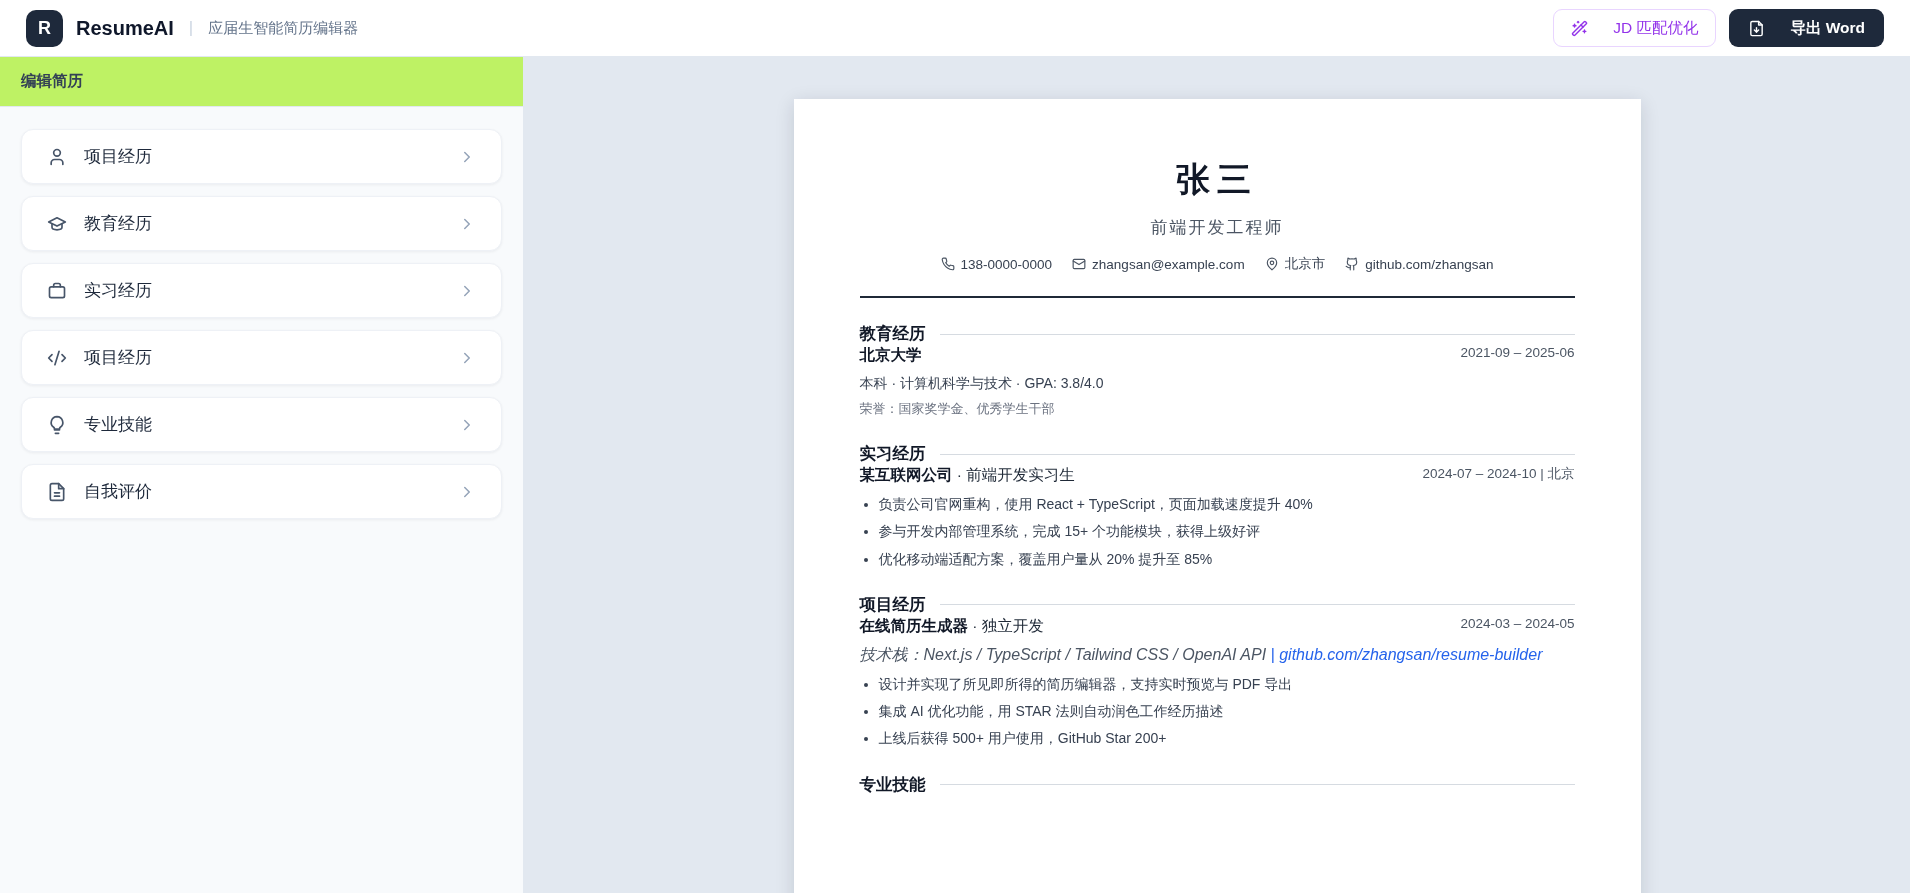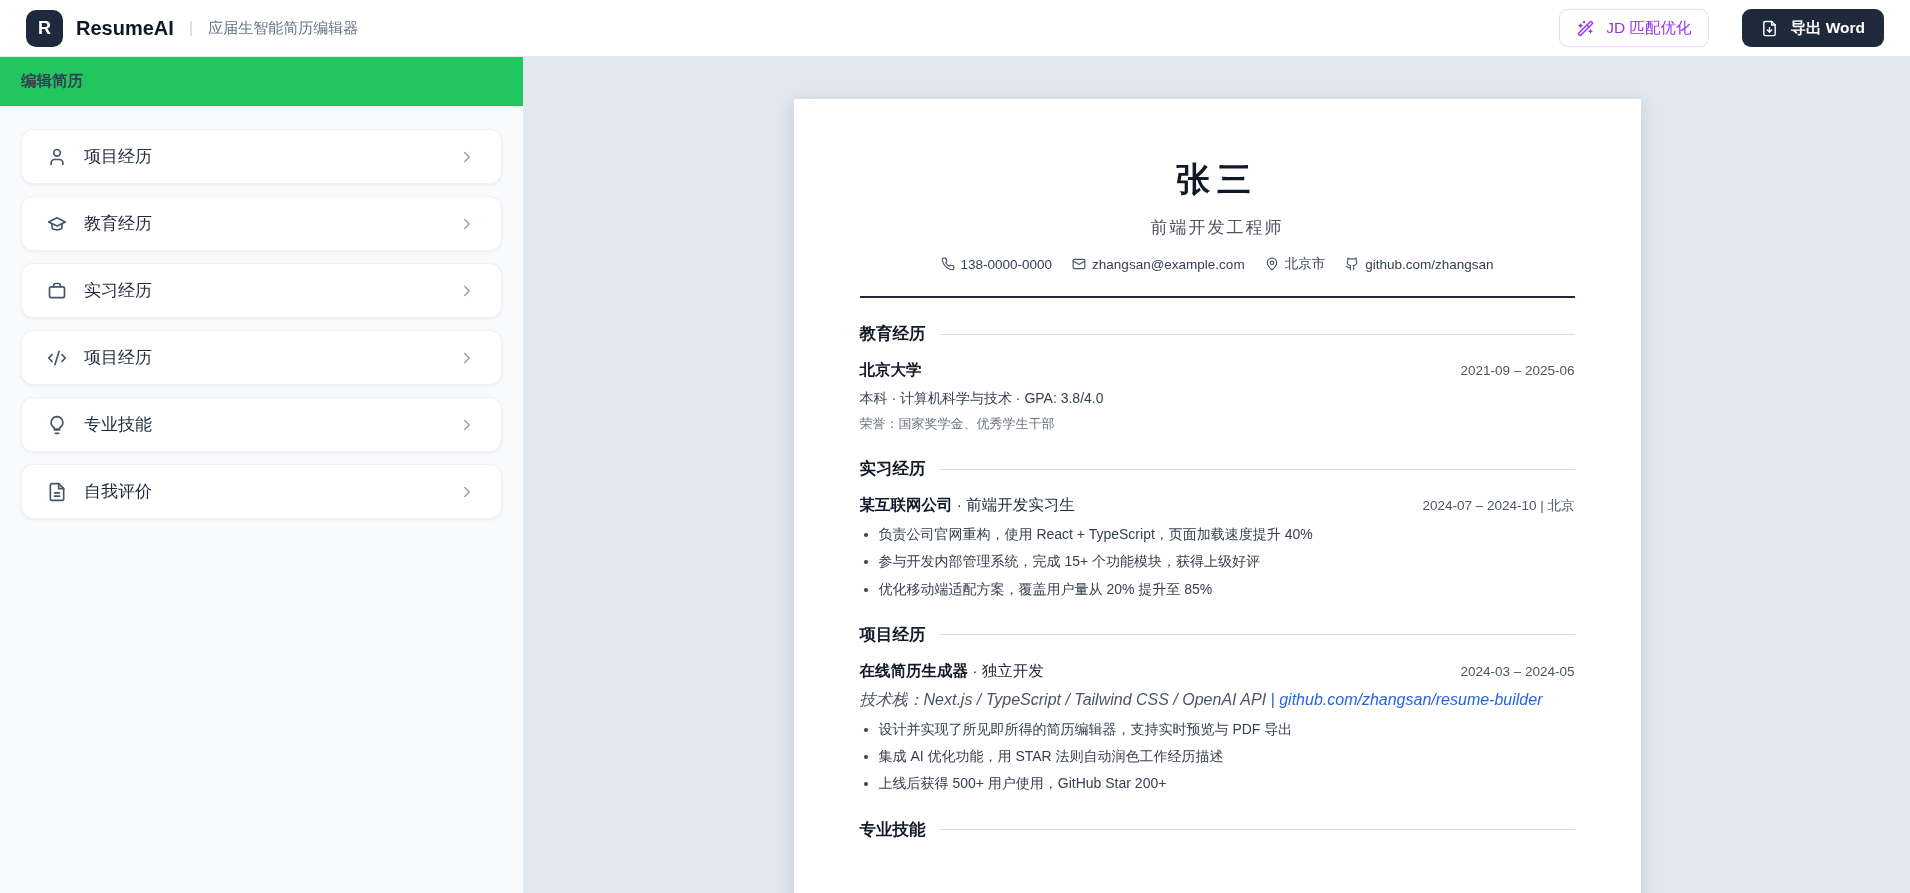--- a/index.html
+++ b/index.html
@@ -19,37 +19,37 @@
   .brand{ display:flex; align-items:center; gap:13px; }
   .logo{
     width:37px; height:37px; border-radius:10px; background:#1e293b;
     color:#fff; font-weight:700; font-size:18px;
     display:flex; align-items:center; justify-content:center;
   }
   .app-name{ font-size:20px; font-weight:700; color:#0f172a; }
   .brand-divider{ color:#cbd5e1; font-size:17px; padding:0 2px; }
   .app-subtitle{ font-size:15px; color:#64748b; }
   .header-actions{ display:flex; align-items:center; gap:13px; }
-  .btn{ display:flex; align-items:center; gap:12px; border-radius:9px;
-        font-size:15.5px; cursor:pointer; height:38px; padding:0 17px; border:none;margin-left:20px; }
+  .btn{ display:flex; align-items:center; gap:25px; border-radius:9px;
+        font-size:15.5px; cursor:pointer; height:38px; padding:0 17px; border:none; }
   .btn-jd{ background:#fff; border:1px solid #e9d5ff; color:#9333ea; }
   .btn-export{ background:#1e293b; color:#fff; font-weight:600; padding:10px 19px; }
   .btn .b-icon{ display:flex; }
 
   
   .main{ display:flex; height:836px; }
 
   
   .editor-panel{ width:524px; background:#f8fafc; border-right:1px solid #e2e8f0;
                  display:flex; flex-direction:column; }
   .panel-header{
     height:50px; flex:0 0 50px; display:flex; align-items:center;
     justify-content:space-between; padding:0 21px; border-bottom:1px solid #e2e8f0;
   }
-  .editor-panel .panel-header{ background:#22c55e;font-family:Liberation Mono, monospace; }
+  .editor-panel .panel-header{ background:#bef264;font-family:Liberation Mono, monospace; }
   .panel-title{ font-size:15.5px; font-weight:700; color:#334155; }
   .editor-body{ padding:22px 21px; display:flex; flex-direction:column; gap:12px; }
   .section-card{
     height:55px; background:#fff; border:1px solid #eef1f6; border-radius:12px;
     box-shadow:0 1px 3px rgba(15,23,42,.06);
     display:flex; align-items:center; gap:17px; padding:0 25px; cursor:pointer;
   }
   .card-icon{ color:#475569; display:flex; }
   .card-label{ flex:1; font-size:17px; font-weight:500; color:#1e293b; }
   .card-chevron{ color:#94a3b8; display:flex; }
@@ -72,21 +72,21 @@
                margin-top:16px; font-size:13.5px; color:#374151;text-align:right; }
   .contact-item{ display:flex; align-items:center; gap:6px; }
   .contact-item .c-icon{ color:#4b5563; display:flex; }
   .r-rule{ border-bottom:2.5px solid #1f2937; margin-top:23px; }
 
   .r-section{ margin-top:25px; }
   .r-section-header{ display:flex; align-items:center; gap:14px; }
   .r-section-title{ font-size:16.5px; font-weight:700; color:#111827; white-space:nowrap; }
   .r-section-line{ flex:1; height:1px; background:#d6dbe1; }
 
-  .entry-head{ display:flex; justify-content:space-between; align-items:center; margin-top:15px; }
+  .entry-head{ display:flex; justify-content:space-between; align-items:flex-start; }
   .entry-title{ font-size:15.5px; color:#1f2937; }
   .entry-title .bold{ font-weight:700; color:#111827; }
   .entry-date{ font-size:13.5px; color:#4b5563; }
   .entry-sub{ font-size:14px; color:#374151; margin-top:9px; }
   .entry-note{ font-size:13px; color:#6b7280; margin-top:7px; }
 
   .bullets{ list-style:disc; padding-left:19px; margin-top:8px; }
   .bullets li{ font-size:14px; color:#374151; margin-top:7px; line-height:1.45; }
 
   .tech-line{ font-size:16px; font-style:italic; color:#4b5563; margin-top:8px; }

